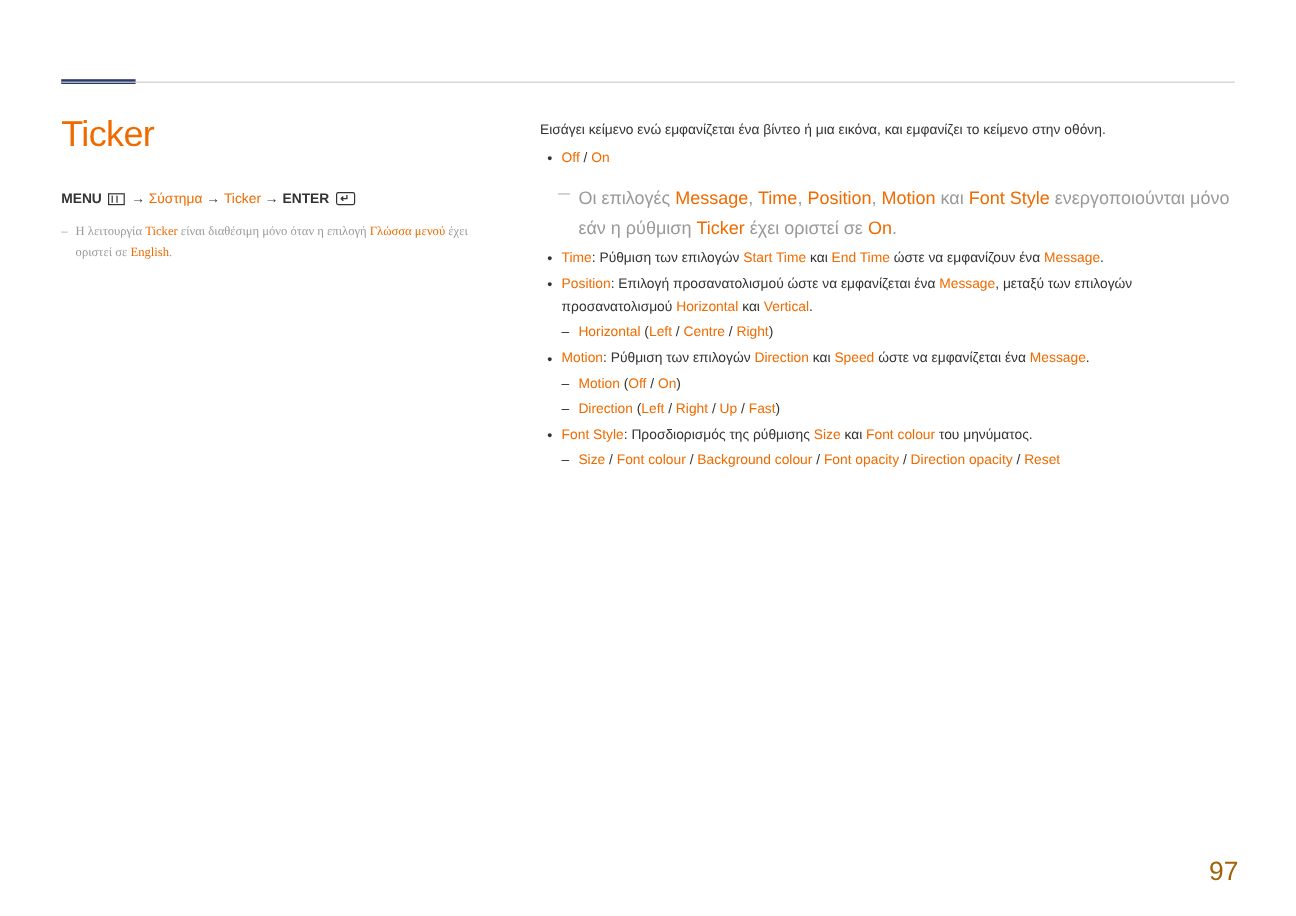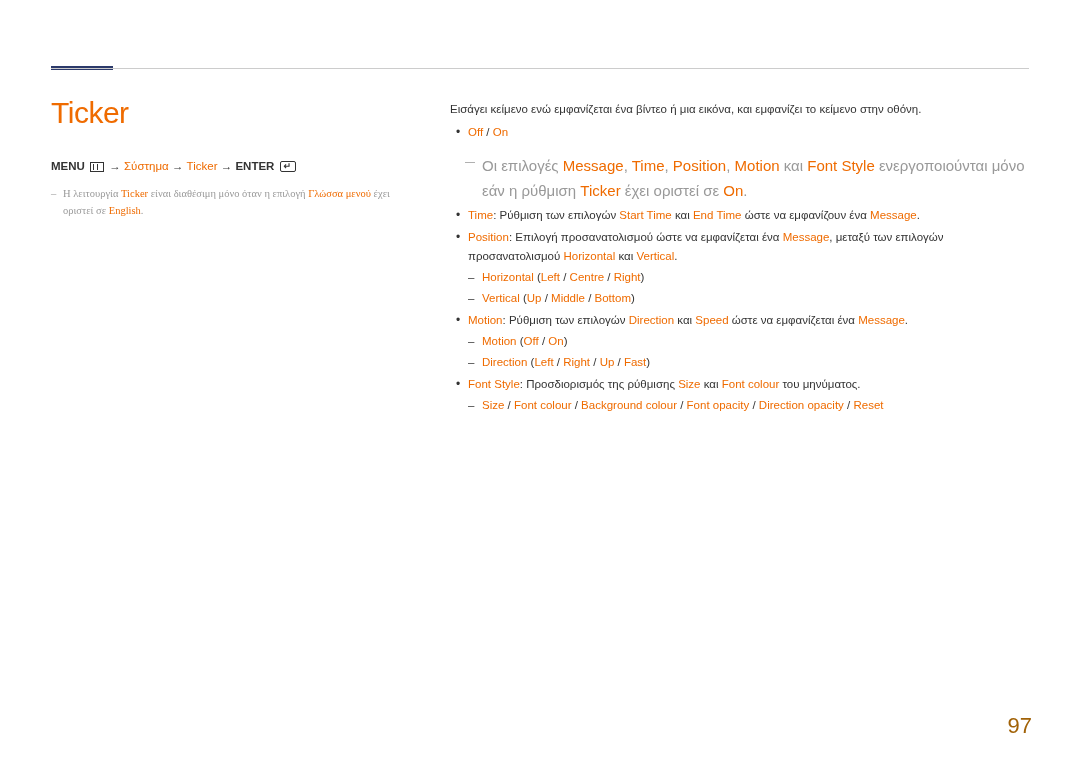--- a/index.html
+++ b/index.html
@@ -187,21 +187,20 @@
         <span>Οι επιλογές </span><span class="hl">Message</span><span>, </span><span class="hl">Time</span><span>, </span><span class="hl">Position</span><span>, </span><span class="hl">Motion</span><span> και </span><span class="hl">Font Style</span><span> ενεργοποιούνται μόνο εάν η ρύθμιση </span><span class="hl">Ticker</span><span> έχει οριστεί σε </span><span class="hl">On</span><span>.</span>
       </div>
     </li>
     <li>
       <span class="hl">Time</span><span>: Ρύθμιση των επιλογών </span><span class="hl">Start Time</span><span> και </span><span class="hl">End Time</span><span> ώστε να εμφανίζουν ένα </span><span class="hl">Message</span><span>.</span>
     </li>
     <li>
       <span class="hl">Position</span><span>: Επιλογή προσανατολισμού ώστε να εμφανίζεται ένα </span><span class="hl">Message</span><span>, μεταξύ των επιλογών προσανατολισμού </span><span class="hl">Horizontal</span><span> και </span><span class="hl">Vertical</span><span>.</span>
       <ul>
         <li><span class="hl">Horizontal</span> (<span class="hl">Left</span> / <span class="hl">Centre</span> / <span class="hl">Right</span>)</li>
-        <li><span class="hl">Vertical</span> (<span class="hl">Up</span> / <span class="hl">Middle</span> / <span class="hl">Bottom</span>)</li>
       </ul>
     </li>
     <li>
       <span class="hl">Motion</span><span>: Ρύθμιση των επιλογών </span><span class="hl">Direction</span><span> και </span><span class="hl">Speed</span><span> ώστε να εμφανίζεται ένα </span><span class="hl">Message</span><span>.</span>
       <ul>
         <li><span class="hl">Motion</span> (<span class="hl">Off</span> / <span class="hl">On</span>)</li>
         <li><span class="hl">Direction</span> (<span class="hl">Left</span> / <span class="hl">Right</span> / <span class="hl">Up</span> / <span class="hl">Fast</span>)</li>
       </ul>
     </li>
     <li>

